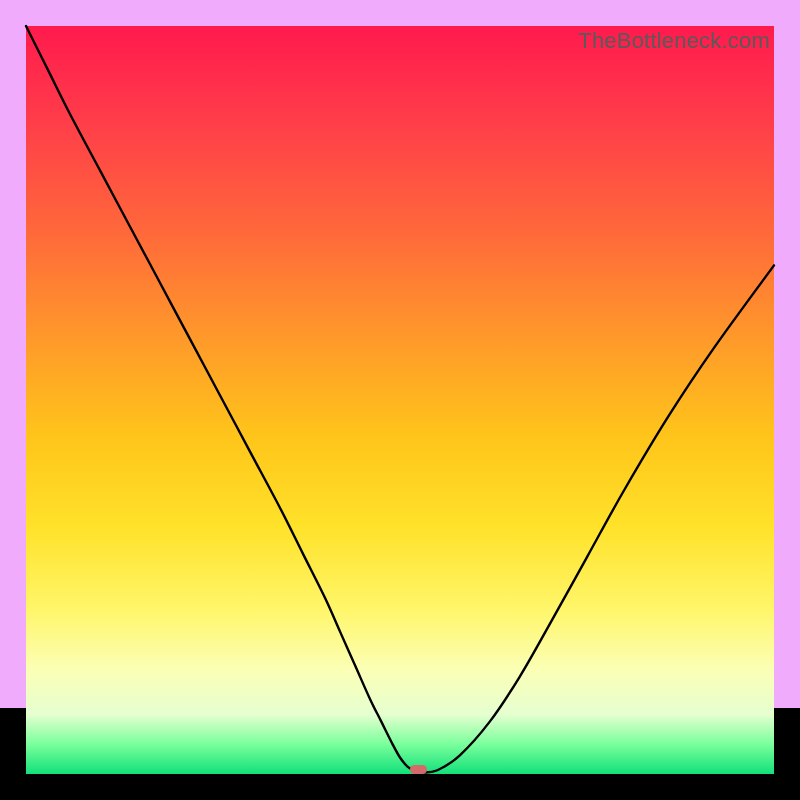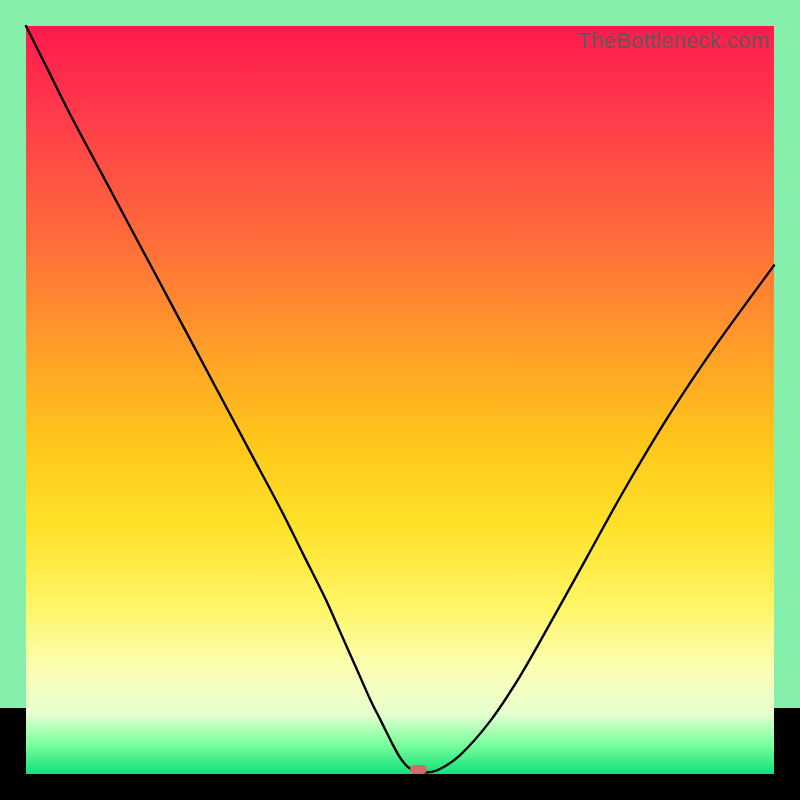--- a/index.html
+++ b/index.html
@@ -8,21 +8,21 @@
     width: 800px;
     height: 800px;
     background: #000;
     overflow: hidden;
     font-family: Arial, Helvetica, sans-serif;
   }
   .frame {
     position: relative;
     width: 800px;
     height: 708px;
-    background: #86efac;
+    background: #f0abfc;
   }
   .plot {
     position: absolute;
     background: linear-gradient(
       to bottom,
       #ff1a4d 0%,
       #ff3b4a 12%,
       #ff6a3a 28%,
       #ff9a2a 42%,
       #ffc51a 55%,

